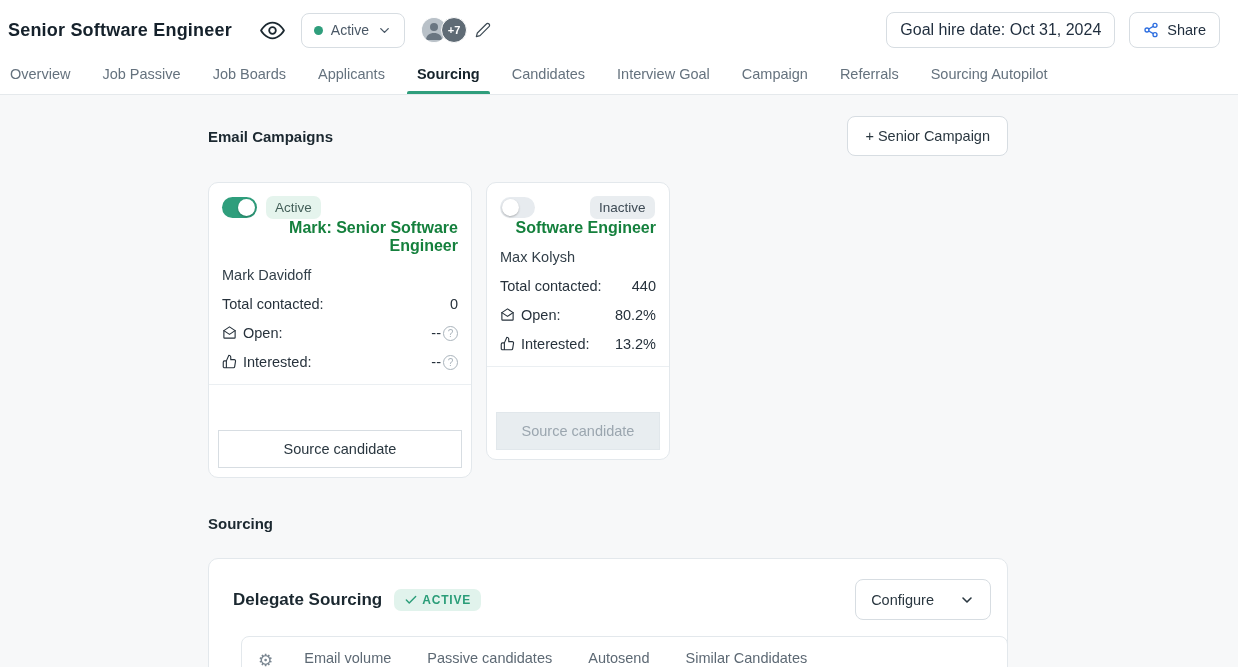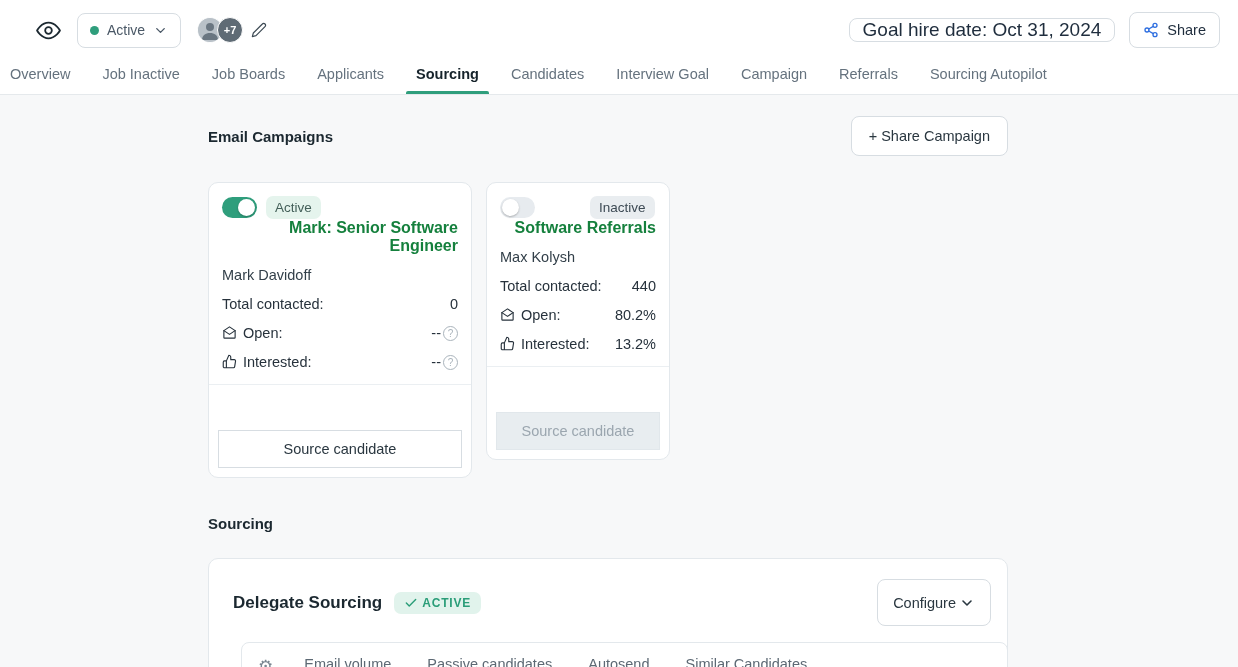--- a/index.html
+++ b/index.html
@@ -40,22 +40,22 @@
   .avatar-extra {
     width:26px; height:26px; border-radius:50%;
     background:#5f6b75; color:#fff; font-size:11px; font-weight:600;
     display:flex; align-items:center; justify-content:center;
     margin-left:-6px; border:1px solid #fff;
   }
   .edit-btn { margin-left:8px; background:none; border:none; color:#3d4a54; cursor:pointer; }
   .header-spacer { flex:1; }
   .goal-date {
     border:1px solid #d7dde2; border-radius:8px; background:#fff;
-    height:24px; display:flex; align-items:center; padding:8px 13px;
-    font-size:19px; color:#1f2d3d; cursor:pointer;
+    height:36px; display:flex; align-items:center; padding:8px 13px;
+    font-size:16px; color:#1f2d3d; cursor:pointer;
   }
   .share-btn {
     margin-left:14px;
     border:1px solid #d7dde2; border-radius:8px; background:#fff;
     height:36px; display:flex; align-items:center; gap:8px; padding:0 13px;
     font-size:14.5px; color:#1f2d3d; cursor:pointer;
   }
 
   
   .tabbar {
@@ -150,39 +150,40 @@
   .delegate-title-wrap { display:flex; align-items:center; gap:12px; padding-left:8px; }
   .delegate-title { font-size:17px; font-weight:700; color:#1b2830; }
   .active-badge {
     display:flex; align-items:center; gap:4px;
     background:#e1f3ec; color:#2a9d78;
     border-radius:7px; padding:4px 10px;
     font-size:12px; font-weight:700; letter-spacing:.8px;
   }
   .configure-btn {
     background:#fff; border:1px solid #d7dde2; border-radius:8px;
-    height:47px; padding:0 15px; display:flex; align-items:center; gap:3px;
+    height:41px; padding:0 15px; display:flex; align-items:center; gap:25px;
     font-size:14.5px; color:#2a3740; cursor:pointer;
     font-family:"Liberation Sans", sans-serif;
   }
   .stats-box {
     margin:16px 0 0 16px; width:767px;
     border:1px solid #e3e8ec; border-radius:8px;
     padding:13px 16px 15px 16px;
     display:flex; align-items:flex-start;
   }
   .gear { color:#7a8691; font-size:17px; line-height:20px; margin-top:1px; cursor:pointer; }
   .stats-cols { display:flex; margin-left:31px; gap:36px; }
   .stat-col .lbl { font-size:14.5px; color:#5d6974; }
   .stat-col .val { margin-top:8px; font-size:15px; color:#1b2830; }
 </style>
 </head>
 <body>
 
 <div class="header">
+  <div class="page-title">Senior Software Engineer</div>
 
   <button class="eye-btn">
     <span>
       <svg width="25" height="25" viewBox="0 0 24 24" fill="none" stroke="currentColor" stroke-width="1.7" stroke-linecap="round" stroke-linejoin="round">
         <path d="M1 12s4-7.5 11-7.5S23 12 23 12s-4 7.5-11 7.5S1 12 1 12z"></path>
           <circle cx="12" cy="12" r="3.2"></circle>
       </svg>
     </span>
   </button>
 
@@ -228,36 +229,36 @@
         <line x1="8.6" y1="10.5" x2="15.4" y2="6.5"></line>
           <line x1="8.6" y1="13.5" x2="15.4" y2="17.5"></line>
       </svg>
     </span>
     <span>Share</span>
   </button>
 </div>
 
 <div class="tabbar">
   <div class="tab">Overview</div>
-  <div class="tab">Job Inactive</div>
+  <div class="tab">Job Passive</div>
   <div class="tab">Job Boards</div>
   <div class="tab">Applicants</div>
   <div class="tab active">Sourcing</div>
   <div class="tab">Candidates</div>
   <div class="tab">Interview Goal</div>
   <div class="tab">Campaign</div>
   <div class="tab">Referrals</div>
   <div class="tab">Sourcing Autopilot</div>
 </div>
 
 <div class="content">
 
   <div class="section-row">
     <div class="section-heading">Email Campaigns</div>
-    <button class="create-btn">+ Share Campaign</button>
+    <button class="create-btn">+ Senior Campaign</button>
   </div>
 
   <div class="cards-row">
 
     <div class="camp-card c1">
       <div class="camp-top">
         <div class="toggle-row">
           <div class="toggle on">
               <span class="knob"></span>
             </div>
@@ -306,21 +307,21 @@
     </div>
 
     <div class="camp-card c2">
       <div class="camp-top">
         <div class="toggle-row">
           <div class="toggle off">
               <span class="knob"></span>
             </div>
           <span class="pill inactive-pill">Inactive</span>
         </div>
-        <div class="camp-title">Software Referrals</div>
+        <div class="camp-title">Software Engineer</div>
         <div class="camp-owner">Max Kolysh</div>
         <div class="stat-row">
           <span>Total contacted:</span>
           <span>440</span>
         </div>
         <div class="stat-row">
           <span class="stat-left">
             <span class="ic">
               <svg width="15" height="15" viewBox="0 0 24 24" fill="none" stroke="currentColor" stroke-width="1.8" stroke-linecap="round" stroke-linejoin="round">
                 <path d="M3 9l9-6 9 6v11a1 1 0 0 1-1 1H4a1 1 0 0 1-1-1z"></path>

